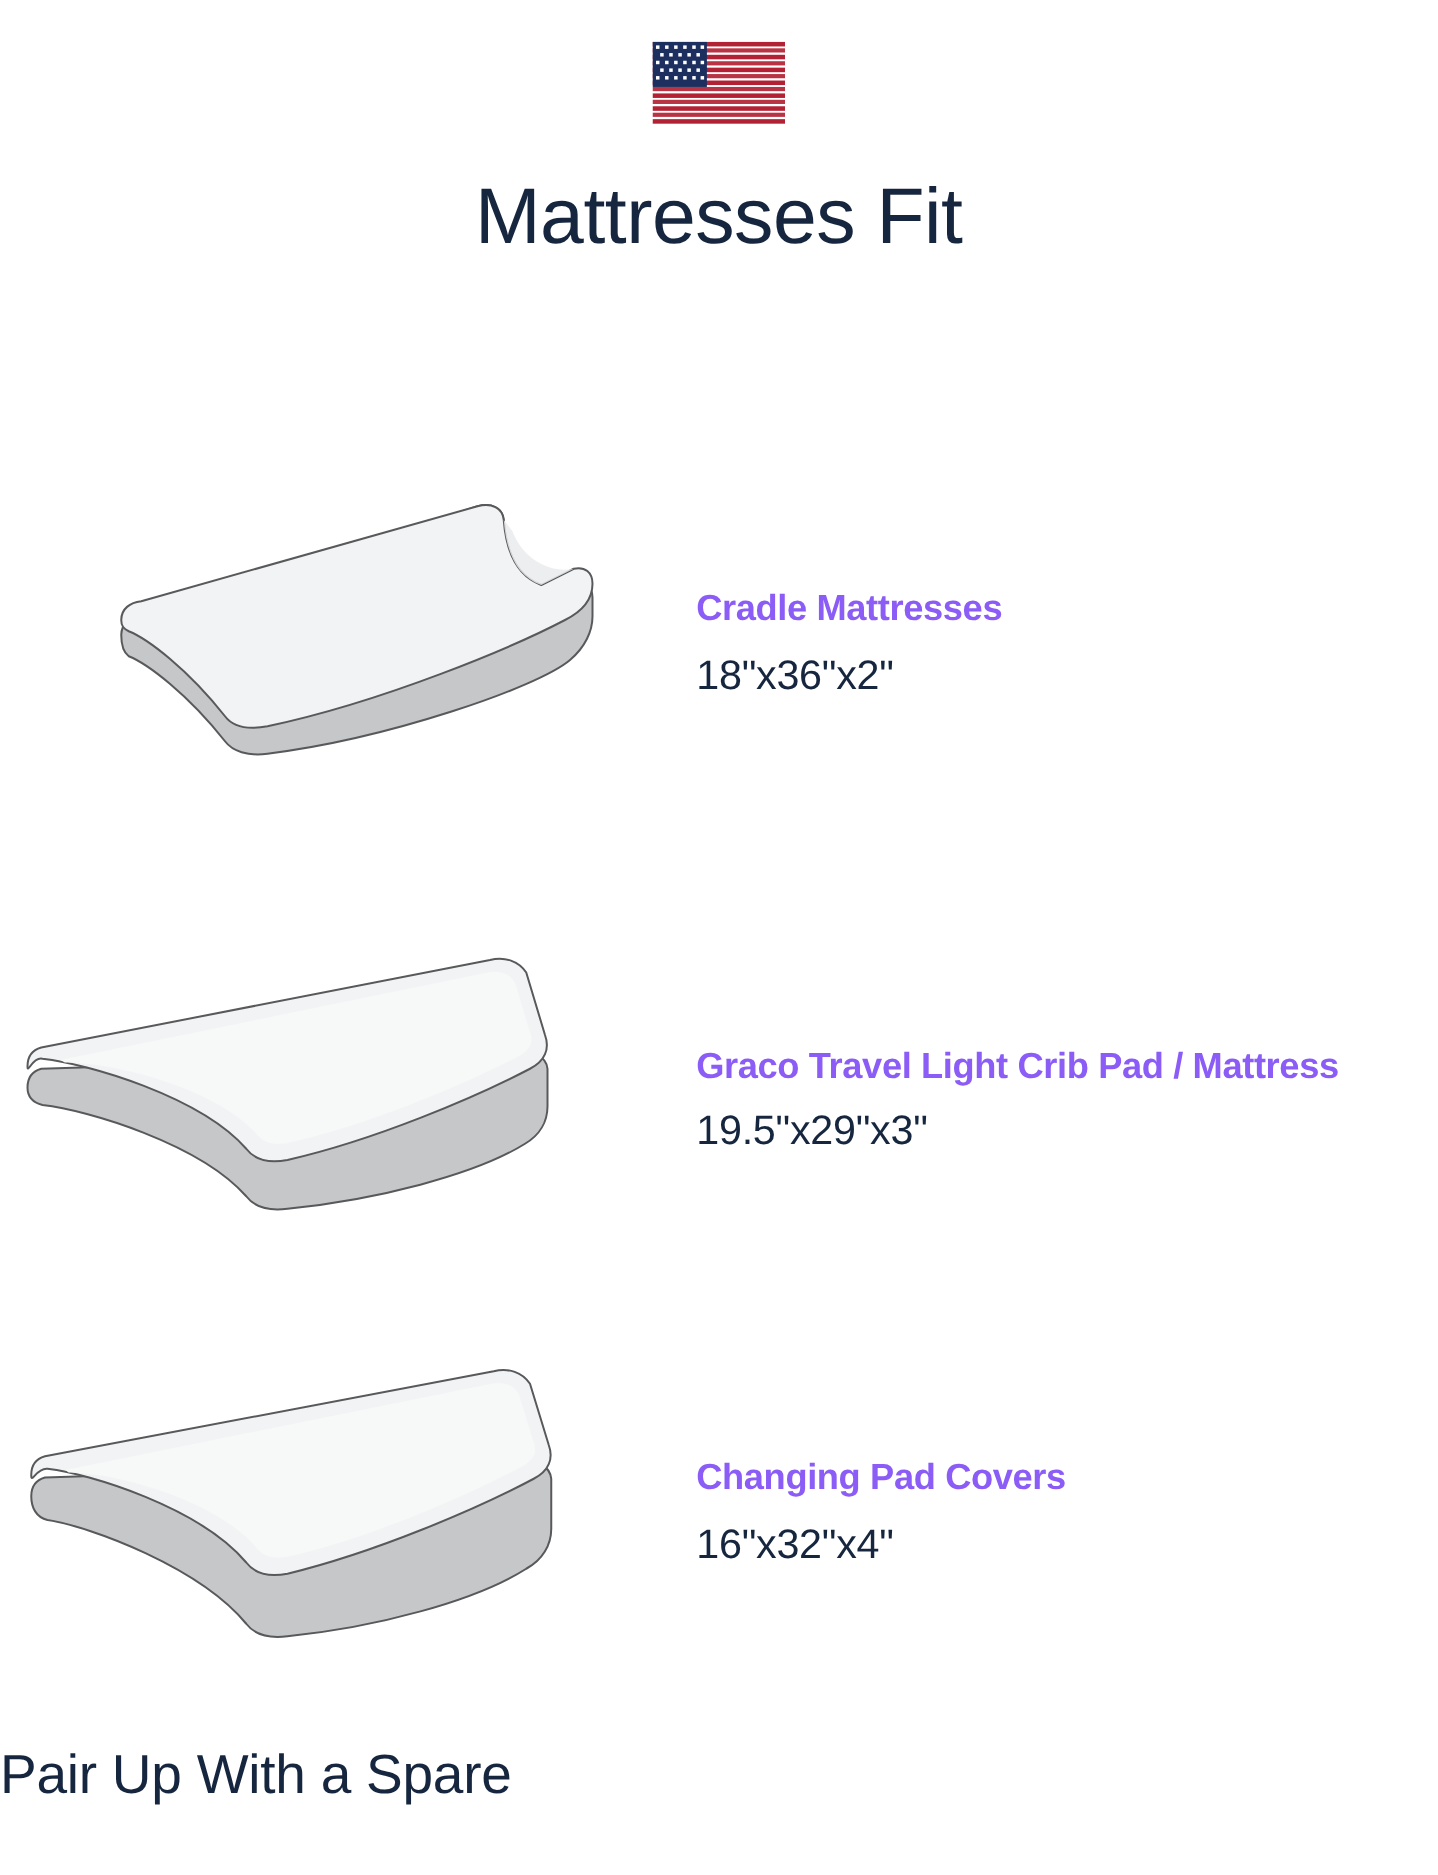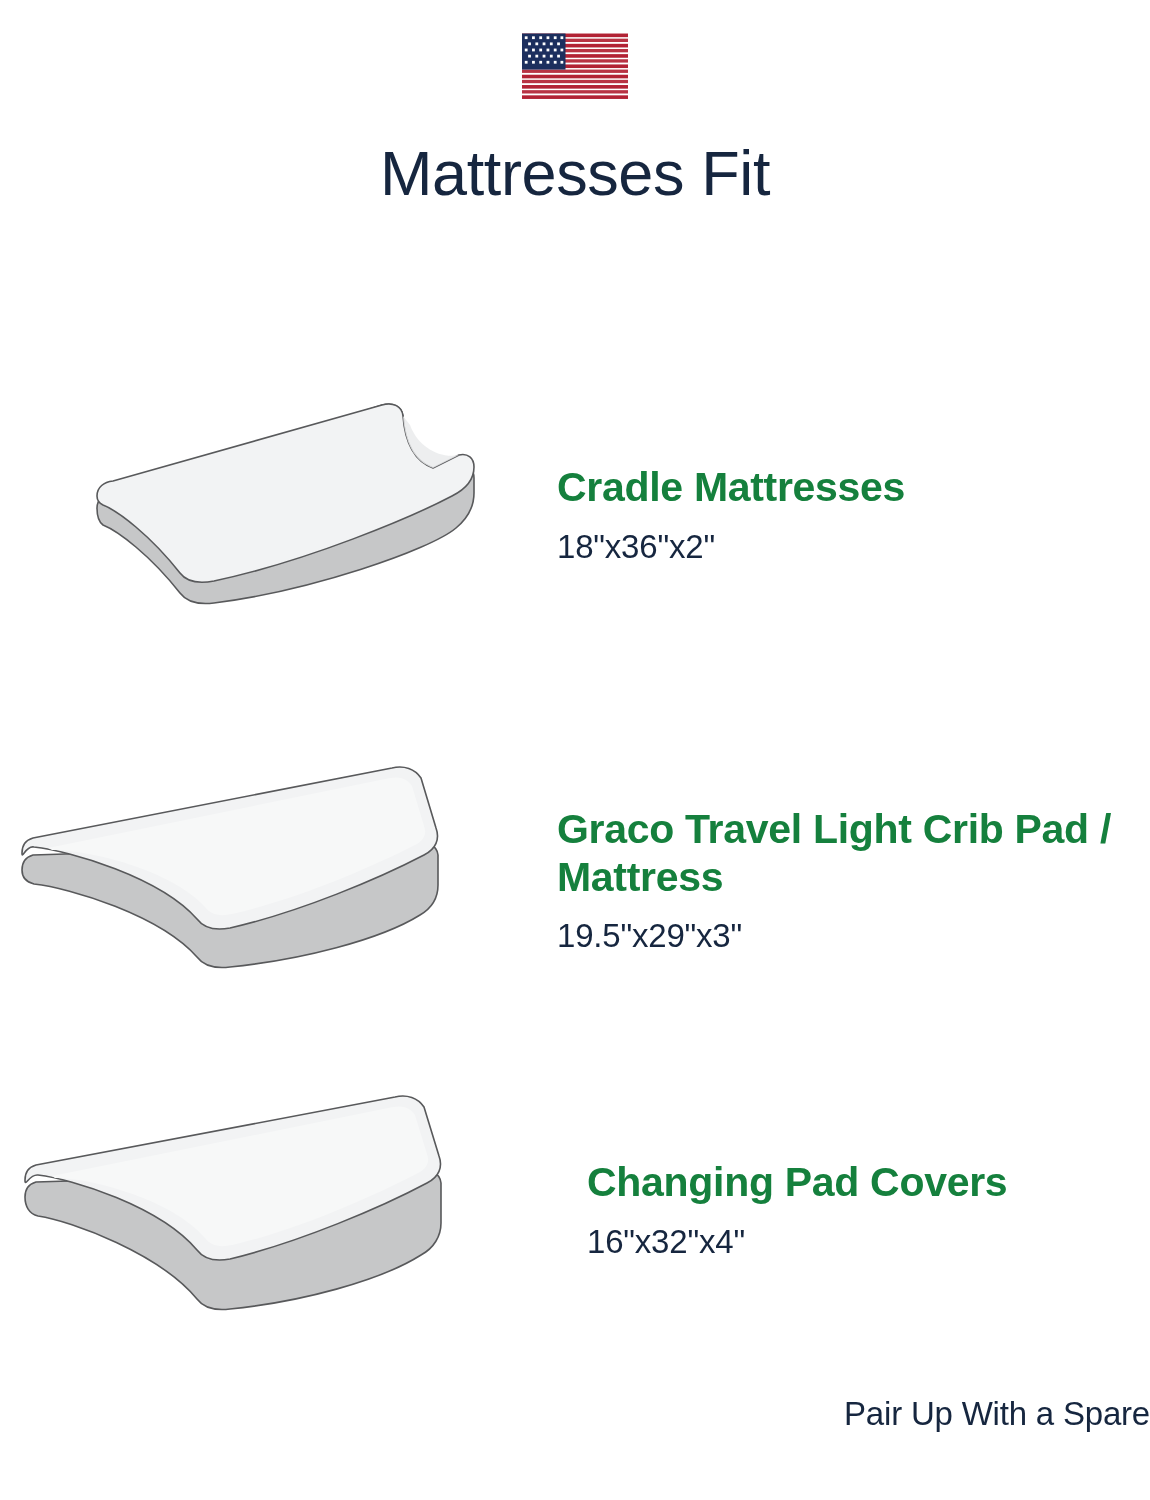--- a/index.html
+++ b/index.html
@@ -59,60 +59,60 @@
   
   .row {
     position: absolute;
     left: 0;
     width: 1150px;
     display: flex;
     align-items: center;
   }
   #row-0 { top: 395px;  height: 240px; }
   #row-1 { top: 760px;  height: 240px; }
-  #row-2 { top: 1090px; height: 240px; gap: 30px; }
+  #row-2 { top: 1090px; height: 240px; }
 
   .art {
     width: 545px;
     height: 240px;
     flex: 0 0 545px;
     position: relative;
   }
   .art svg { display: block; width: 100%; height: 100%; }
 
   .info {
     flex: 1 1 auto;
     padding-left: 12px;
     padding-right: 30px;
   }
   .item-title {
-    font-size: 41px;
+    font-size: 29px;
     line-height: 1.18;
     font-weight: 700;
     letter-spacing: -0.3px;
-    color: #15803d;
+    color: #8b5cf6;
     margin: 0;
   }
   .item-dims {
     font-size: 33px;
     line-height: 1.2;
     font-weight: 400;
     letter-spacing: -0.2px;
     color: #16263f;
     margin: 16px 0 0 0;
   }
   #row-1 .item-dims { margin-top: 14px; }
 
   
   .footer {
     position: absolute;
     left: 0; right: 0;
     top: 1395px;
-    text-align: right;
-    font-size: 33px;
+    text-align: left;
+    font-size: 44px;
     letter-spacing: -0.2px;
     font-weight: 400;
     color: #16263f;
   }
 </style>
 </head>
 <body>
 
 <div class="flag-wrap">
   <svg class="flag" viewBox="0 0 190 120" aria-hidden="true">

